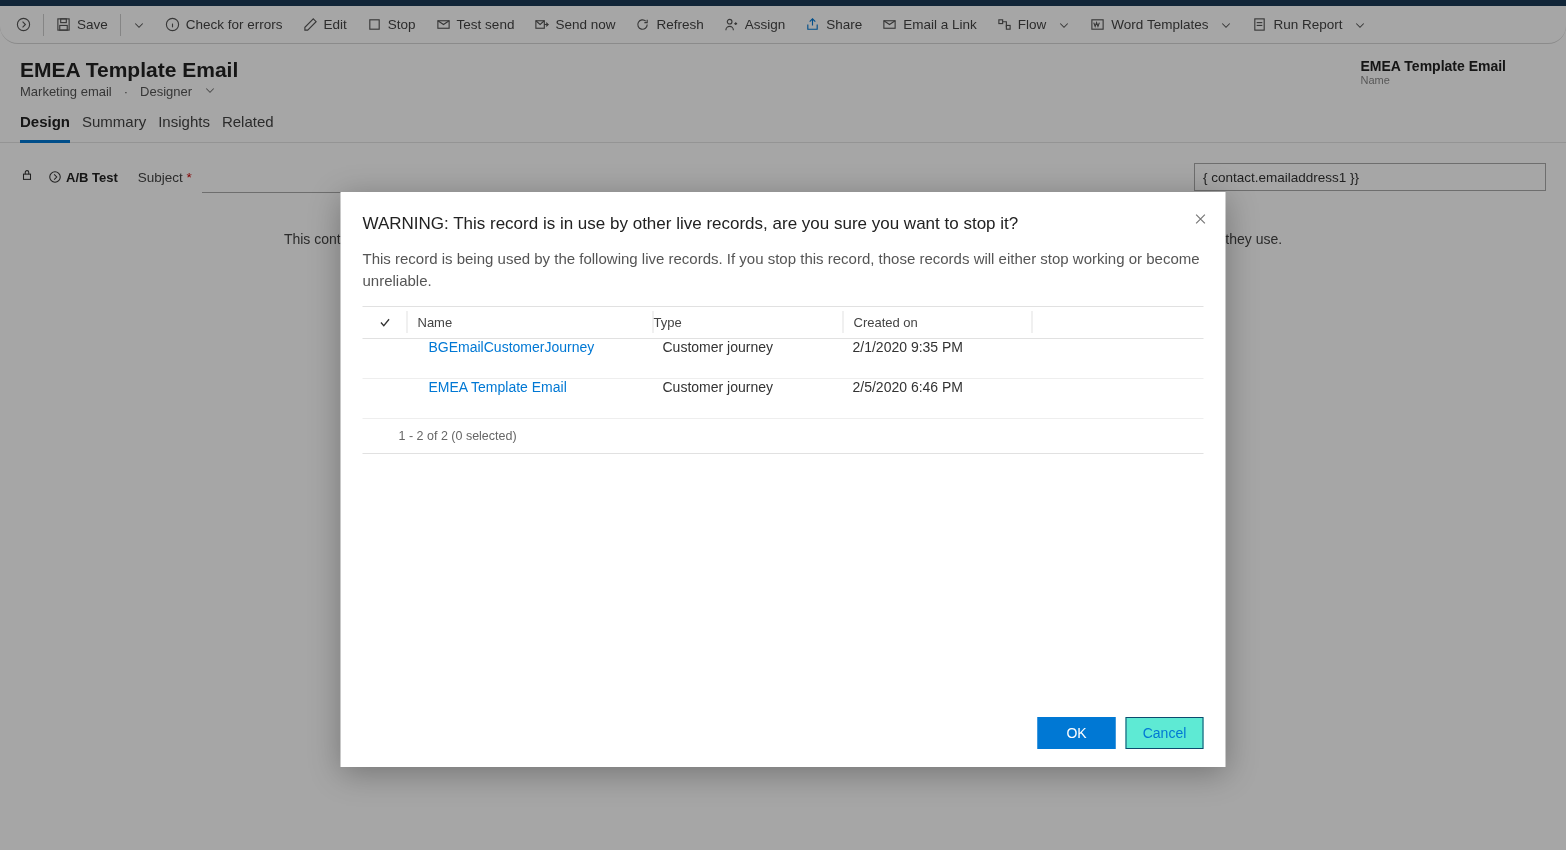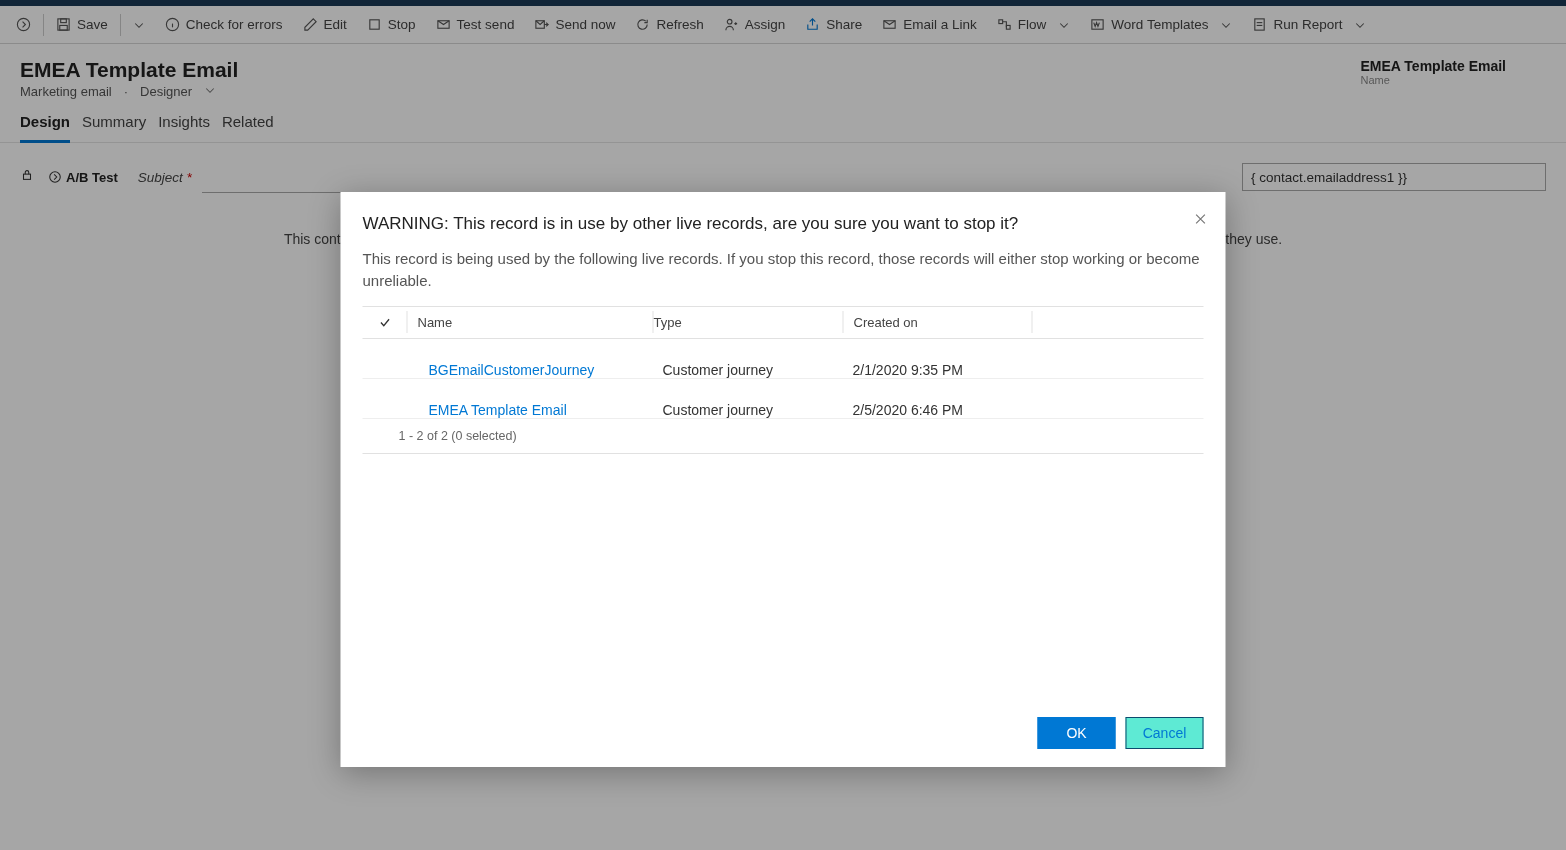--- a/index.html
+++ b/index.html
@@ -1,66 +1,66 @@
 <!DOCTYPE html>
 <html><head>
 <meta charset="utf-8">
 <style>
 * { margin: 0; padding: 0; box-sizing: border-box; font-family: "Segoe UI", Arial, sans-serif; }
 body { background: #fff; width: 1566px; height: 850px; position: relative; overflow: hidden; }
 
 .topbar { height: 6px; background: #1b3a57; }
-.commandbar { height: 38px; border-bottom: 1px solid #d6d6d6; display: flex; align-items: center; padding: 0 6px; color: #444; }
+.commandbar { height: 38px; border-bottom: 1px solid #d6d6d6; display: flex; align-items: center; padding: 0 6px; color: #444; border-radius: 18px; }
 .cmd-btn { display: flex; align-items: center; gap: 6px; padding: 0 10px; height: 100%; font-size: 13.5px; cursor: pointer; white-space: nowrap; }
 .cmd-sep { width: 1px; height: 22px; background: #ccc; margin: 0 2px; }
 .cmd-icon { display: inline-flex; align-items: center; justify-content: center; color: #555; }
 
 .page-head { padding: 14px 20px 0 20px; display: flex; justify-content: space-between; align-items: flex-start; }
 .page-title { font-size: 21px; font-weight: 600; color: #222; }
 .page-subtitle { font-size: 13px; color: #555; display: flex; align-items: center; gap: 12px; margin-top: 2px; }
 .page-right { text-align: left; margin-right: 40px; }
 .page-right .val { font-size: 14px; font-weight: 600; color: #222; }
 .page-right .lab { font-size: 11px; color: #888; }
 
 .tabs { display: flex; gap: 12px; padding: 14px 20px 0 20px; border-bottom: 1px solid #e3e3e3; }
 .tab { font-size: 15px; color: #444; padding-bottom: 10px; cursor: pointer; }
 .tab.active { font-weight: 600; color: #222; border-bottom: 3px solid #0078d4; margin-bottom: -1px; }
 
 .designer-row { display: flex; align-items: center; padding: 18px 20px 10px 20px; gap: 20px; }
 .lock-ab { display: flex; align-items: center; gap: 14px; color: #222; }
 .ab-label { font-size: 13px; font-weight: 600; }
 .subject-area { display: flex; align-items: center; gap: 10px; flex: 1; }
-.subject-label { font-size: 13.5px; color: #444; font-style: italic; }
+.subject-label { font-size: 13.5px; color: #444; }
 .req { color: #c00; }
 .subject-input { flex: 1; max-width: 470px; height: 32px; border: none; border-bottom: 1px solid #aaa; background: transparent; font-size: 13.5px; padding: 0 4px; }
 
 .to-area { display: flex; align-items: center; gap: 8px; }
-.to-input { width: 304px; height: 28px; border: 1px solid #aaa; font-size: 13.5px; padding: 0 8px; color: #333; }
+.to-input { width: 352px; height: 28px; border: 1px solid #aaa; font-size: 13.5px; padding: 0 8px; color: #333; }
 
 .notice-text { text-align: center; font-size: 14px; color: #444; margin: 28px auto 10px auto; max-width: 1200px; }
 
 .device-frame { width: 810px; height: 410px; margin: 10px auto; border: 2px solid #9a9a9a; border-bottom: none; border-radius: 26px 26px 0 0; }
 
 .dim-overlay { position: absolute; inset: 0; background: rgba(0,0,0,0.35); z-index: 50; }
 
 .modal { position: absolute; z-index: 60; top: 192px; left: 50%; transform: translateX(-50%); width: 885px; height: 575px; background: #fff; box-shadow: 0 6px 30px rgba(0,0,0,0.3); padding: 22px 22px 18px 22px; display: flex; flex-direction: column; }
 .modal-close { position: absolute; top: 14px; right: 14px; font-size: 18px; color: #777; cursor: pointer; padding: 4px; }
 .modal-title { font-size: 17px; color: #222; font-weight: 400; margin-bottom: 14px; }
 .modal-body { font-size: 15px; color: #555; line-height: 1.45; margin-bottom: 14px; }
 
 .grid { border-top: 1px solid #e1e1e1; }
 .grid-head { display: flex; align-items: center; height: 32px; font-size: 13px; color: #444; border-bottom: 1px solid #e1e1e1; }
 .gh-check { width: 44px; display: flex; align-items: center; justify-content: center; }
 .gh-name { width: 246px; border-left: 1px solid #e1e1e1; padding-left: 10px; height: 22px; display: flex; align-items: center; }
 .gh-type { width: 190px; border-left: 1px solid #e1e1e1; height: 22px; display: flex; align-items: center; }
 .gh-created { width: 190px; border-left: 1px solid #e1e1e1; padding-left: 10px; height: 22px; display: flex; align-items: center; border-right: 1px solid #e1e1e1; }
-.grid-row { display: flex; align-items: flex-end; height: 40px; font-size: 14px; border-bottom: 1px solid #eee; }
+.grid-row { display: flex; align-items: flex-start; height: 40px; font-size: 14px; border-bottom: 1px solid #eee; }
 .gr-check { width: 44px; }
 .gr-name { width: 246px; padding-left: 22px; color: #0078d4; cursor: pointer; }
-.gr-type { width: 190px; padding-left: 10px; color: #333; margin-top: 10px; }
+.gr-type { width: 190px; padding-left: 10px; color: #333; }
 .gr-created { width: 190px; padding-left: 10px; color: #333; }
 .grid-footer { font-size: 12.5px; color: #666; padding: 10px 36px; border-bottom: 1px solid #e1e1e1; }
 
 .modal-actions { margin-top: auto; display: flex; justify-content: flex-end; gap: 10px; }
 .btn { height: 32px; min-width: 78px; font-size: 14px; cursor: pointer; display: flex; align-items: center; justify-content: center; }
 .btn-primary { background: #0078d4; color: #ffffff; border: 1px solid #0078d4; }
 .btn-secondary { background: #5eead4; color: #0078d4; border: 1px solid #0c4a6e; }
 </style>
 </head>
 <body>

